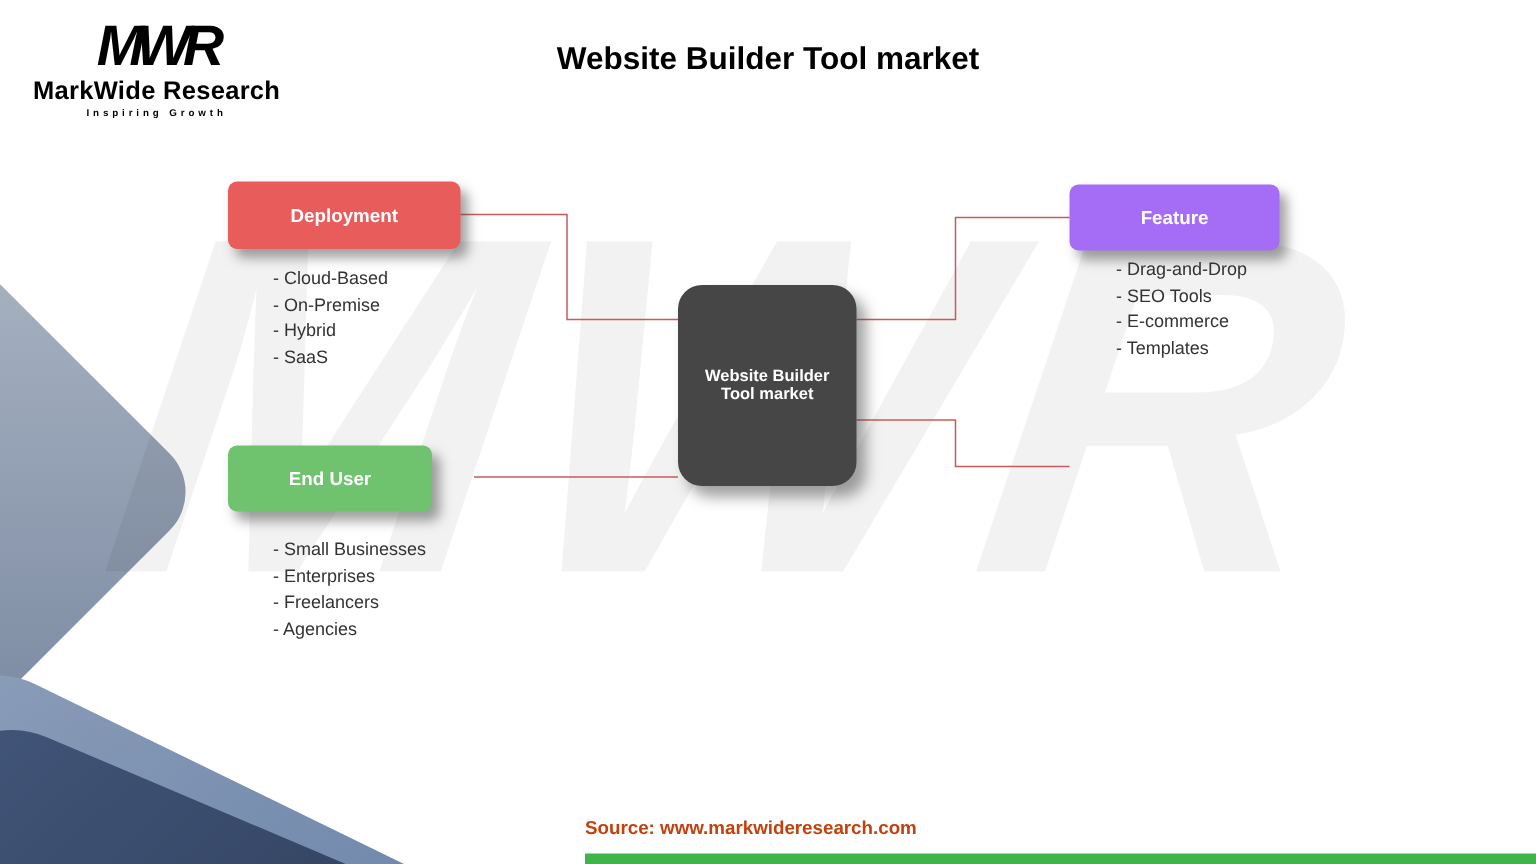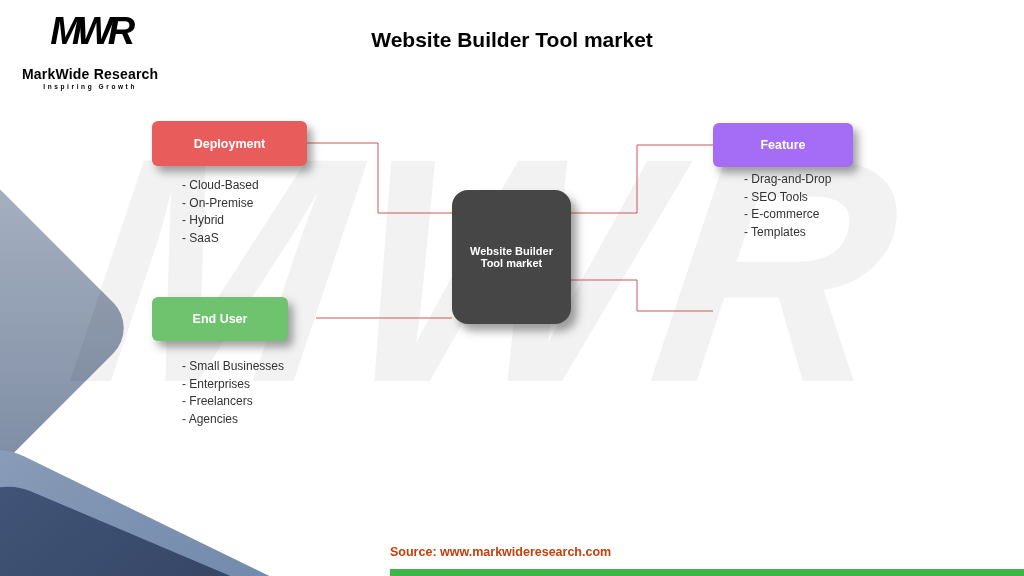--- a/index.html
+++ b/index.html
@@ -28,21 +28,21 @@
     position:absolute;left:80px;top:110px;z-index:0;
     font-size:320px;line-height:1;font-weight:900;font-style:italic;
     letter-spacing:6px;color:rgba(0,0,0,0.05);
     transform:skewX(-8deg);user-select:none;white-space:nowrap;
   }
   
   .connector-layer{position:absolute;left:0;top:0;width:1024px;height:576px;z-index:1;}
   
   .logo{position:absolute;left:22px;top:12px;z-index:2;text-align:center;color:#000;}
   .logo-letters{font-size:38px;font-weight:900;font-style:italic;letter-spacing:-5px;line-height:1;}
-  .logo-name{font-size:14px;font-weight:bold;letter-spacing:0.2px;margin-top:16px;}
+  .logo-name{font-size:17px;font-weight:bold;letter-spacing:0.2px;margin-top:1px;}
   .logo-tagline{font-size:6.5px;font-weight:bold;letter-spacing:2.6px;margin-top:1px;}
   
   .title{position:absolute;top:28px;left:0;width:100%;text-align:center;
     font-size:21px;font-weight:bold;color:#000;z-index:2;}
   
   .node{position:absolute;border-radius:6px;display:flex;align-items:center;justify-content:center;
     color:#fff;font-weight:bold;font-size:12.5px;z-index:2;
     box-shadow:5px 6px 8px rgba(70,70,70,0.5);}
   .node-deployment{left:152px;top:121px;width:155px;height:45px;}
   .node-feature{left:713px;top:123px;width:140px;height:44px;}

